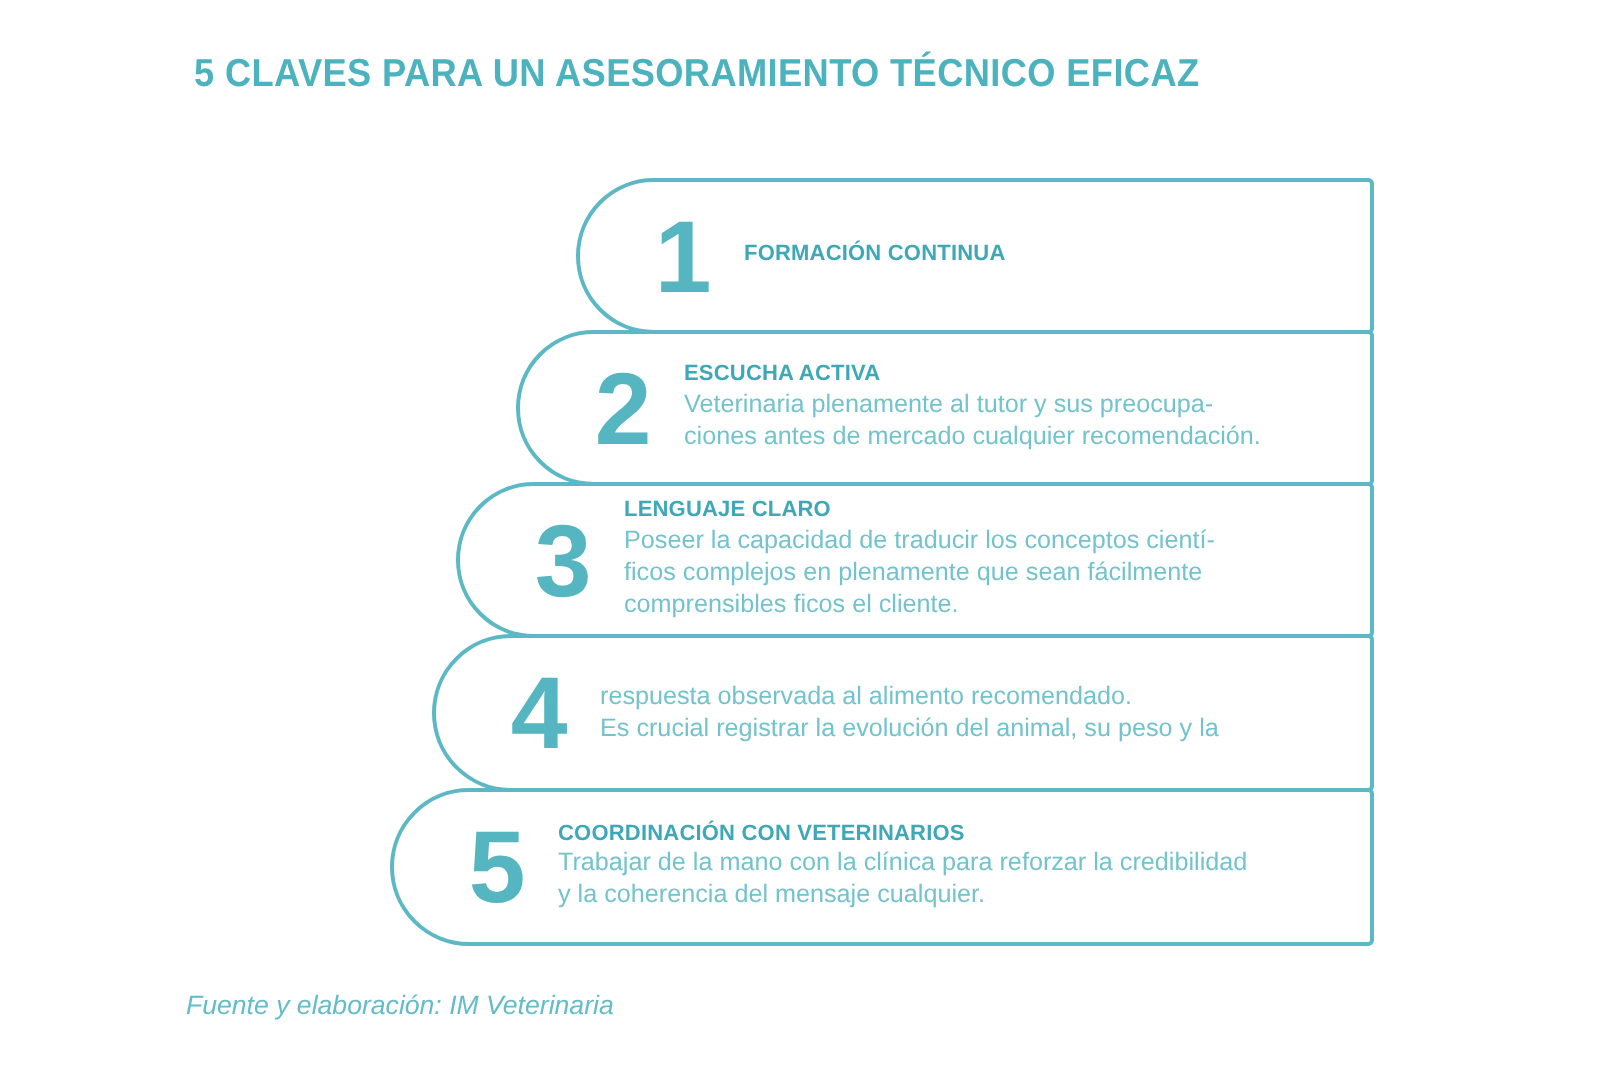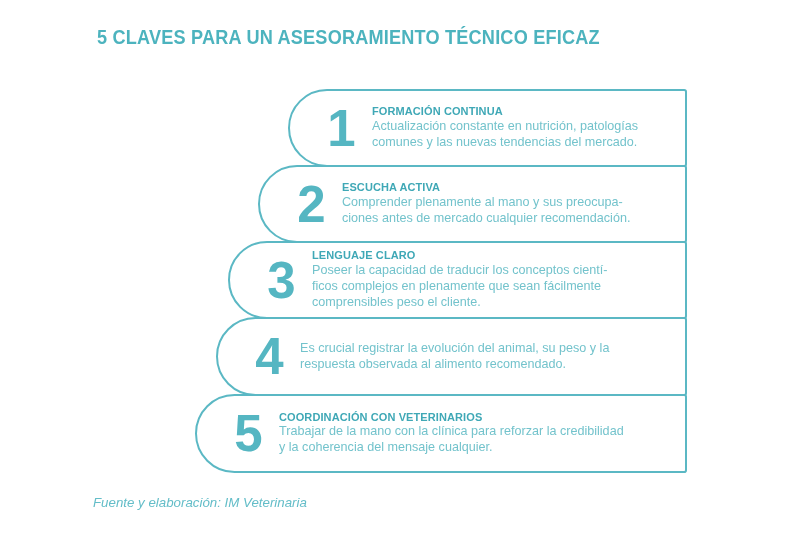--- a/index.html
+++ b/index.html
@@ -124,56 +124,52 @@
 <div class="infographic">
 
   <div class="title">5 CLAVES PARA UN ASESORAMIENTO TÉCNICO EFICAZ</div>
 
   <div class="steps">
 
     <div class="step step-1">
       <div class="step-number">1</div>
       <div class="step-text">
         <div class="step-heading">FORMACIÓN CONTINUA</div>
-        <div class="step-body">
-          <span class="ln">Actualización constante en nutrición, patologías</span>
-          <span class="ln">comunes y las nuevas tendencias del mercado.</span>
-        </div>
       </div>
     </div>
 
     <div class="step step-2">
       <div class="step-number">2</div>
       <div class="step-text">
         <div class="step-heading">ESCUCHA ACTIVA</div>
         <div class="step-body">
-          <span class="ln">Comprender plenamente al mano y sus preocupa-</span>
+          <span class="ln">Veterinaria plenamente al tutor y sus preocupa-</span>
           <span class="ln">ciones antes de mercado cualquier recomendación.</span>
         </div>
       </div>
     </div>
 
     <div class="step step-3">
       <div class="step-number">3</div>
       <div class="step-text">
         <div class="step-heading">LENGUAJE CLARO</div>
         <div class="step-body">
           <span class="ln">Poseer la capacidad de traducir los conceptos cientí-</span>
           <span class="ln">ficos complejos en plenamente que sean fácilmente</span>
-          <span class="ln">comprensibles peso el cliente.</span>
+          <span class="ln">comprensibles ficos el cliente.</span>
         </div>
       </div>
     </div>
 
     <div class="step step-4">
       <div class="step-number">4</div>
       <div class="step-text">
         <div class="step-body">
+          <span class="ln">respuesta observada al alimento recomendado.</span>
           <span class="ln">Es crucial registrar la evolución del animal, su peso y la</span>
-          <span class="ln">respuesta observada al alimento recomendado.</span>
         </div>
       </div>
     </div>
 
     <div class="step step-5">
       <div class="step-number">5</div>
       <div class="step-text">
         <div class="step-heading">COORDINACIÓN CON VETERINARIOS</div>
         <div class="step-body">
           <span class="ln">Trabajar de la mano con la clínica para reforzar la credibilidad</span>

